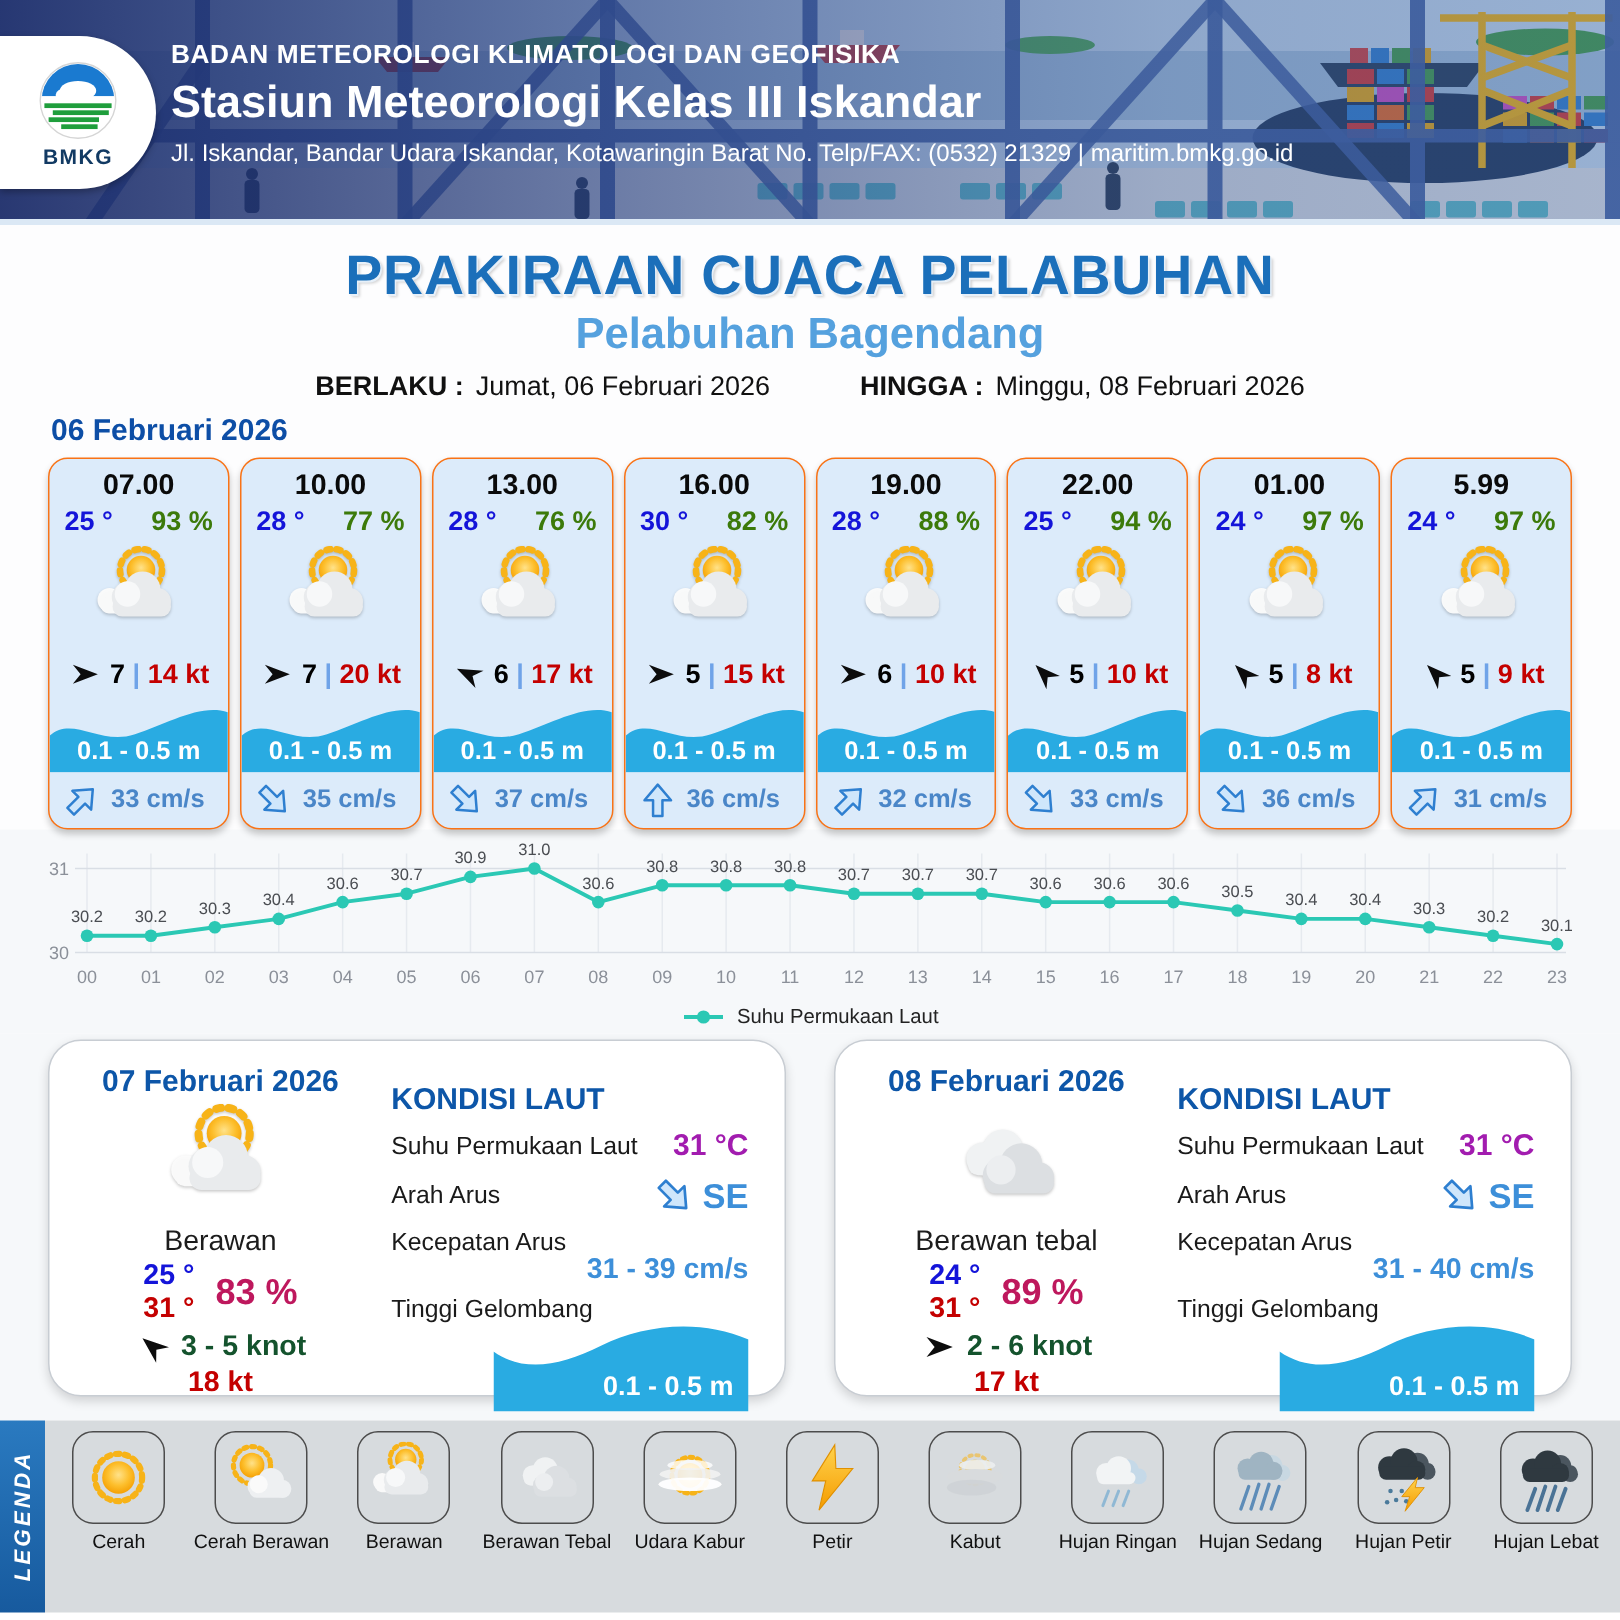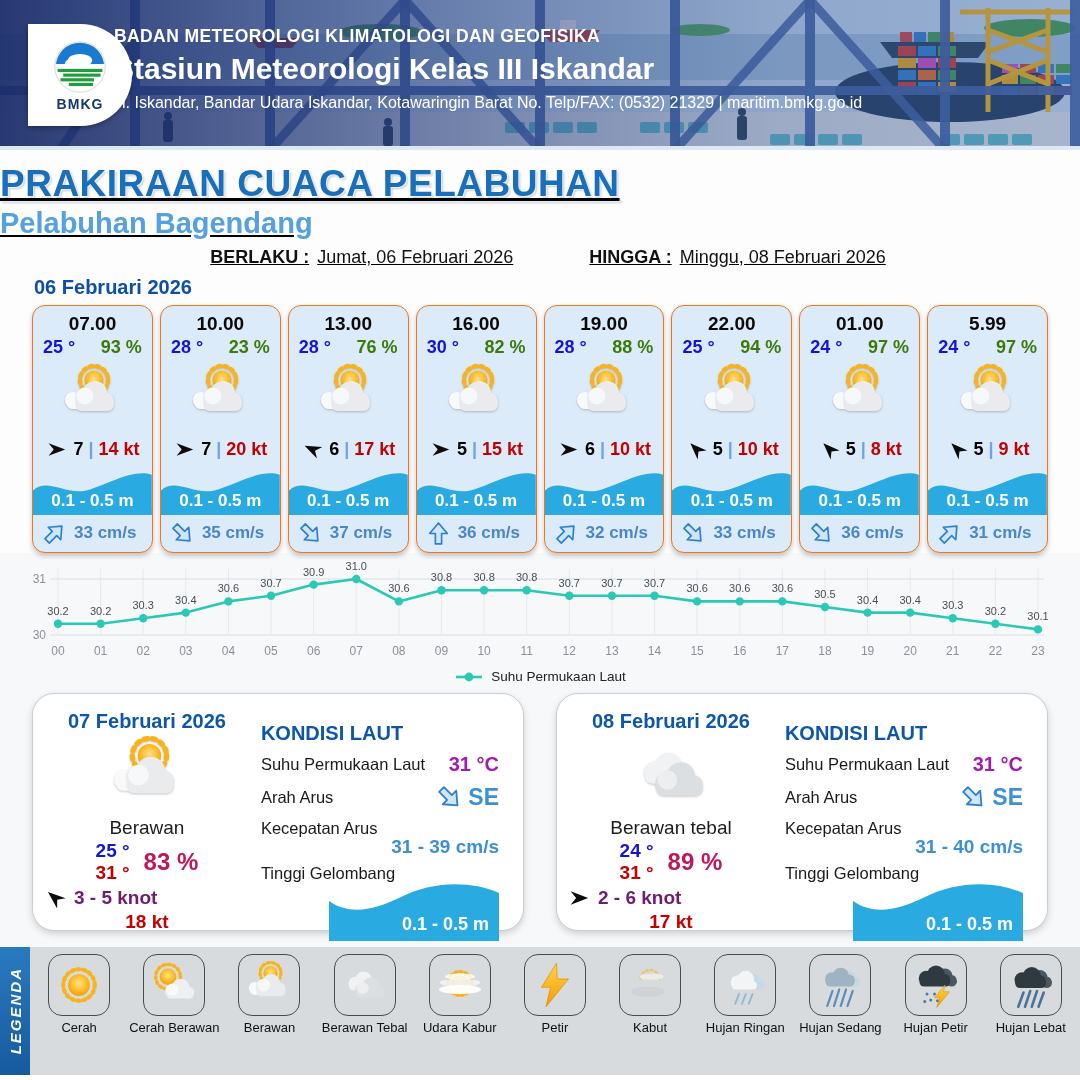--- a/index.html
+++ b/index.html
@@ -8,30 +8,30 @@
 
   
   .hero { position:relative; width:1080px; height:150px; overflow:hidden; border-bottom:4px solid #dbe8f5; }
   .hero svg.bg { position:absolute; inset:0; }
   .hero-text { position:absolute; left:114px; top:26px; color:#fff; }
   .hero-agency { font-size:17.5px; font-weight:bold; letter-spacing:.4px; }
   .hero-station { font-size:30px; font-weight:bold; margin-top:5px; }
   .hero-address { font-size:16px; margin-top:8px; }
   .logo-pill { position:absolute; left:0; top:24px; width:104px; height:102px; background:#fff;
                border-radius:0 52px 52px 0; display:flex; flex-direction:column; align-items:center;
-               justify-content:center; box-shadow:0 2px 5px rgba(0,0,0,.3);margin-left:28px; }
+               justify-content:center; box-shadow:0 2px 5px rgba(0,0,0,.3); }
   .logo-pill .bmkg-label { font-size:14px; font-weight:bold; color:#123a63; letter-spacing:1px; margin-top:1px; }
 
   
-  .title-block { text-align:left; padding-top:13px; height:126px; background:#fdfdfe;text-decoration:underline; }
+  .title-block { text-align:center; padding-top:13px; height:126px; background:#fdfdfe; }
   .main-title { font-size:37px; font-weight:800; color:#1b6fba; letter-spacing:.5px;
                 text-shadow:1px 1px 0 #e7f0f9, 2px 2px 2px rgba(0,0,0,.18); }
   .sub-title { font-size:29px; font-weight:bold; color:#55a1de; margin-top:2px; }
   .validity { display:flex; justify-content:center; gap:60px; margin-top:7px; font-size:18px; color:#111; }
-  .validity b { font-weight:bold; margin-right:8px;margin-left:16px; }
+  .validity b { font-weight:bold; margin-right:8px; }
 
   
   .hourly { padding:0 32px; background:#fdfdfe; }
   .hourly-date { font-size:20px; font-weight:bold; color:#0d4ea6; margin:0 0 6px 2px; }
   .cards-row { display:flex; gap:7px; }
   .hcard { flex:1; height:248px; background:#dcebfa; border:1px solid #f97316; border-radius:13px;
            overflow:hidden; box-shadow:0 3px 5px rgba(0,0,0,.22); display:flex; flex-direction:column; }
   .hc-time { text-align:center; font-size:19px; font-weight:bold; color:#0a0a0a; margin-top:7px; }
   .hc-th { display:flex; justify-content:space-between; padding:2px 10px 0 10px; font-size:18px; font-weight:bold; }
   .hc-th .t { color:#1414d9; } .hc-th .h { color:#3c7a0a; }
@@ -63,22 +63,22 @@
            box-shadow:0 3px 7px rgba(0,0,0,.16); display:flex; padding:10px 18px 10px 10px; height:238px; }
   .d-left { width:45%; text-align:center; }
   .d-date { color:#0d56a8; font-weight:bold; font-size:20px; margin-top:6px; }
   .d-icon { display:flex; justify-content:center; height:84px; align-items:center; }
   .wicon-big { width:92px; height:78px; filter:drop-shadow(0 1px 1px rgba(0,0,0,.22)); }
   .d-cond { font-size:19px; color:#1c1c1c; }
   .d-temps { display:flex; justify-content:center; align-items:center; gap:14px; margin-top:1px; }
   .d-temp-col { display:flex; flex-direction:column; line-height:1.15; font-size:19px; font-weight:bold; text-align:left; }
   .d-tmin { color:#1414d9; } .d-tmax { color:#c40000; }
   .d-hum { color:#be185d; font-size:24px; font-weight:bold; }
-  .d-wind { display:flex; justify-content:flex-start; align-items:center; gap:7px;
-            font-size:19px; font-weight:bold; color:#701a75; margin-top:3px; }
+  .d-wind { display:flex; justify-content:center; align-items:center; gap:7px;
+            font-size:19px; font-weight:bold; color:#14532d; margin-top:3px; }
   .d-gust { color:#c40000; font-size:19px; font-weight:bold; margin-top:2px; }
   .d-right { width:55%; padding:4px 6px 0 10px; }
   .sea-title { color:#0d56a8; font-weight:bold; font-size:20px; margin:14px 0 8px 0; }
   .sea-row { display:flex; justify-content:space-between; align-items:center; margin-bottom:8px; }
   .sea-label { font-size:16.5px; color:#1a1a1a; }
   .sea-val { color:#a21caf; font-weight:bold; font-size:20px; }
   .sea-dir { display:flex; align-items:center; gap:5px; color:#3d8fd9; font-weight:bold; font-size:23px; }
   .sea-kec { text-align:right; color:#3d8fd9; font-weight:bold; font-size:19px; margin:-2px 0 6px 0; }
   .sea-wave { position:relative; width:170px; height:62px; margin-left:auto; margin-top:-4px; }
   .sea-wave svg { position:absolute; inset:0; width:100%; height:100%; }
@@ -462,21 +462,21 @@
               <use href="#sym-current"></use>
             </svg>
           </span>
       <span>33 cm/s</span>
     </div>
   </div>
   <div class="hcard">
     <div class="hc-time">10.00</div>
     <div class="hc-th">
       <span class="t">28 °</span>
-      <span class="h">23 %</span>
+      <span class="h">77 %</span>
     </div>
     <div class="hc-icon">
           <svg class="wicon" viewBox="0 0 64 64">
             <use href="#sym-berawan"></use>
           </svg>
         </div>
     <div class="hc-wind">
       <span class="rot" style="transform:rotate(0deg)">
             <svg class="warr" viewBox="0 0 24 24">
               <use href="#sym-wind"></use>

